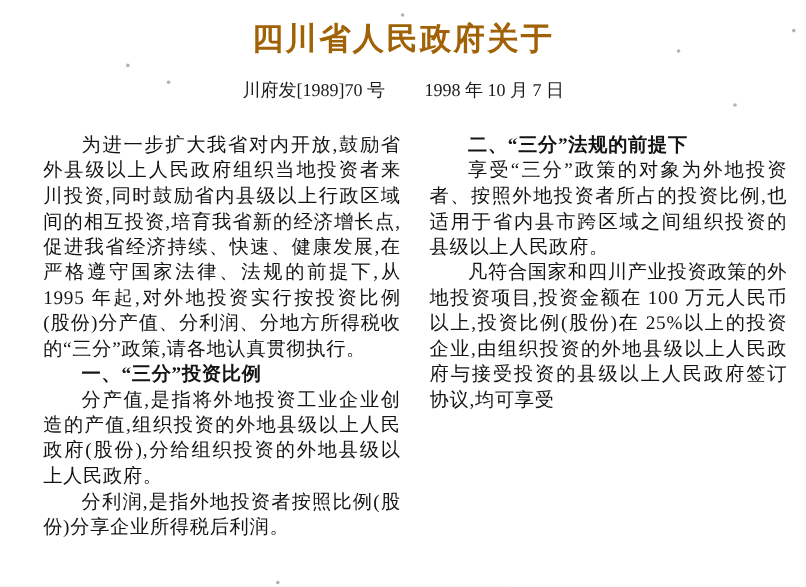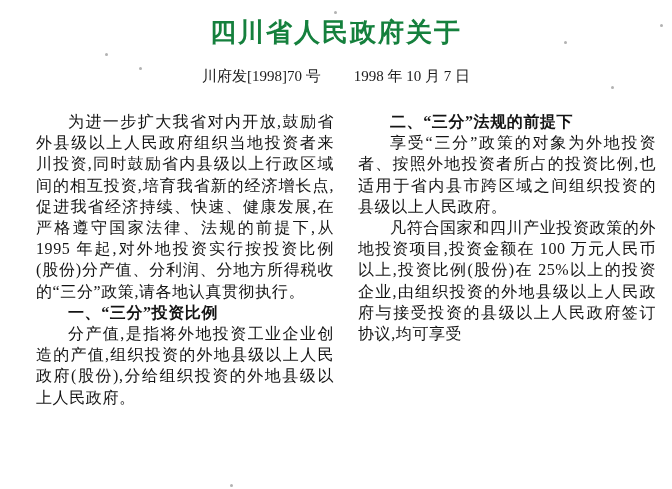--- a/index.html
+++ b/index.html
@@ -19,21 +19,21 @@
   }
   .doc-header {
     padding-top: 16px;
     text-align: center;
   }
   .doc-title-line {
     font-size: 26px;
     font-weight: bold;
     line-height: 33px;
     letter-spacing: 2px;
-    color: #15803d;
+    color: #a16207;
   }
   .doc-meta {
     margin-top: 18px;
     text-align: center;
     font-size: 15px;
     line-height: 18px;
     color: #1a1a1a;
   }
   .doc-meta .doc-date {
     margin-left: 33px;
@@ -69,30 +69,31 @@
   }
 </style>
 </head>
 <body>
 
 <div class="page">
 
   <div class="doc-header">
     <div class="doc-title-line">四川省人民政府关于</div>
     <div class="doc-meta">
-      <span class="doc-number">川府发[1998]70 号</span><span class="doc-date">1998 年 10 月 7 日</span>
+      <span class="doc-number">川府发[1989]70 号</span><span class="doc-date">1998 年 10 月 7 日</span>
     </div>
   </div>
 
   <div class="columns">
 
     <div class="column">
       <p>为进一步扩大我省对内开放,鼓励省外县级以上人民政府组织当地投资者来川投资,同时鼓励省内县级以上行政区域间的相互投资,培育我省新的经济增长点,促进我省经济持续、快速、健康发展,在严格遵守国家法律、法规的前提下,从 1995 年起,对外地投资实行按投资比例(股份)分产值、分利润、分地方所得税收的“三分”政策,请各地认真贯彻执行。</p>
       <p class="section-heading">一、“三分”投资比例</p>
       <p>分产值,是指将外地投资工业企业创造的产值,组织投资的外地县级以上人民政府(股份),分给组织投资的外地县级以上人民政府。</p>
+      <p>分利润,是指外地投资者按照比例(股份)分享企业所得税后利润。</p>
     </div>
 
     <div class="column">
       <p class="section-heading">二、“三分”法规的前提下</p>
       <p>享受“三分”政策的对象为外地投资者、按照外地投资者所占的投资比例,也适用于省内县市跨区域之间组织投资的县级以上人民政府。</p>
       <p>凡符合国家和四川产业投资政策的外地投资项目,投资金额在 100 万元人民币以上,投资比例(股份)在 25%以上的投资企业,由组织投资的外地县级以上人民政府与接受投资的县级以上人民政府签订协议,均可享受</p>
     </div>
 
   </div>
 

